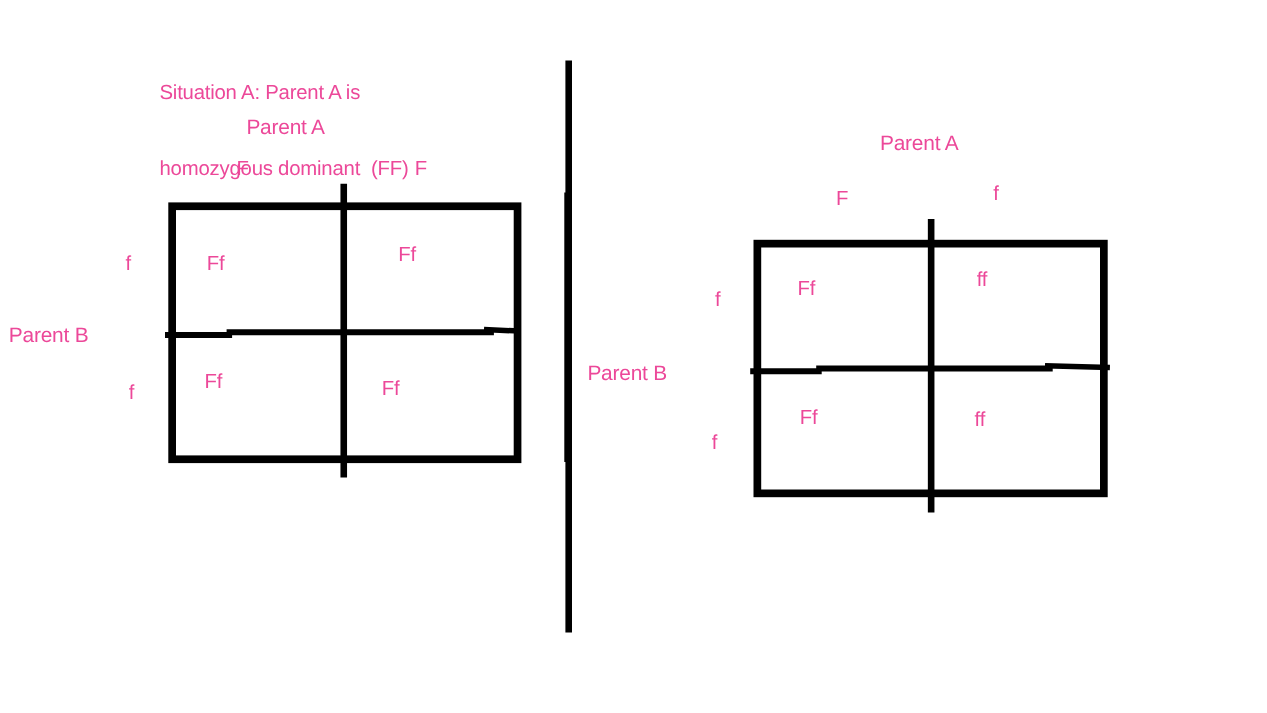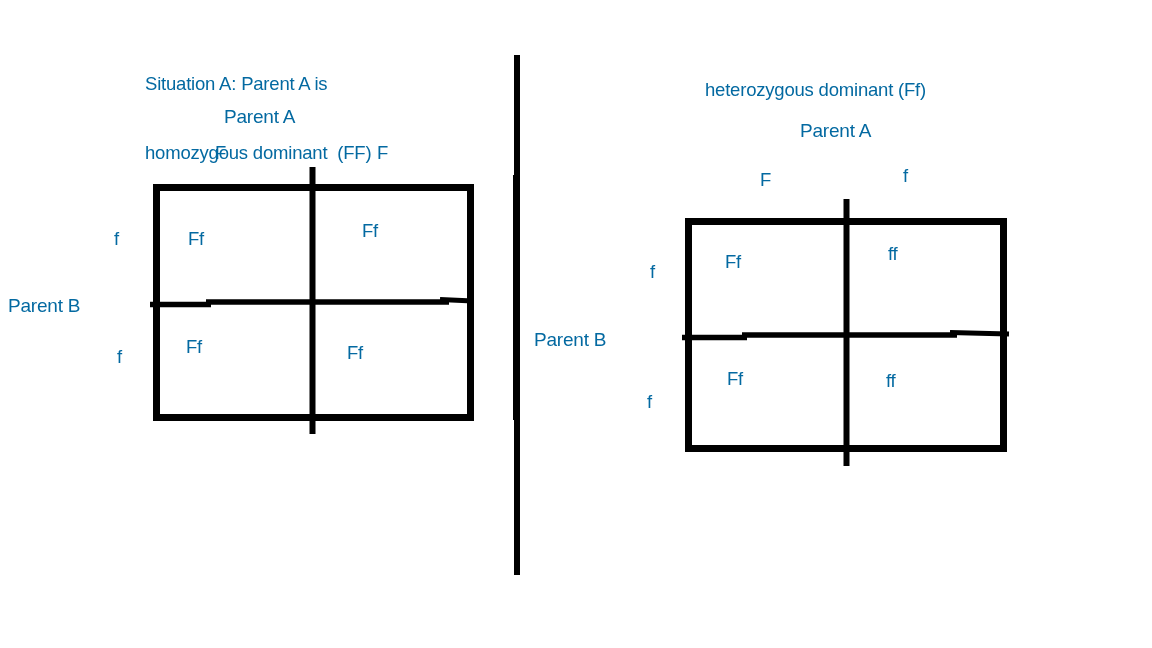--- a/index.html
+++ b/index.html
@@ -19,21 +19,21 @@
   .lines-layer {
     position: absolute;
     left: 0;
     top: 0;
     width: 1152px;
     height: 648px;
   }
   .txt {
     position: absolute;
     white-space: pre;
-    color: #0369a1;
+    color: #ec4899;
     font-size: 18px;
     letter-spacing: -0.2px;
     line-height: 1.15;
   }
   .title {
     font-size: 18.5px;
   }
   .title .line {
     display: block;
     line-height: 27px;
@@ -83,21 +83,20 @@
 
   <span class="txt allele" style="left:114px; top:228px;">f</span>
   <span class="txt allele" style="left:117px; top:346px;">f</span>
 
   <span class="txt allele" style="left:188px; top:228px;">Ff</span>
   <span class="txt allele" style="left:362px; top:220px;">Ff</span>
   <span class="txt allele" style="left:186px; top:336px;">Ff</span>
   <span class="txt allele" style="left:347px; top:342px;">Ff</span>
 
   <div class="txt title" style="left:705px; top:33px;">
-    <span class="line">heterozygous dominant (Ff)</span>
   </div>
 
   <span class="txt axis-label" style="left:800px; top:120px;">Parent A</span>
 
   <span class="txt allele" style="left:760px; top:169px;">F</span>
   <span class="txt allele" style="left:903px; top:165px;">f</span>
 
   <span class="txt axis-label" style="left:534px; top:329px;">Parent B</span>
 
   <span class="txt allele" style="left:650px; top:261px;">f</span>

